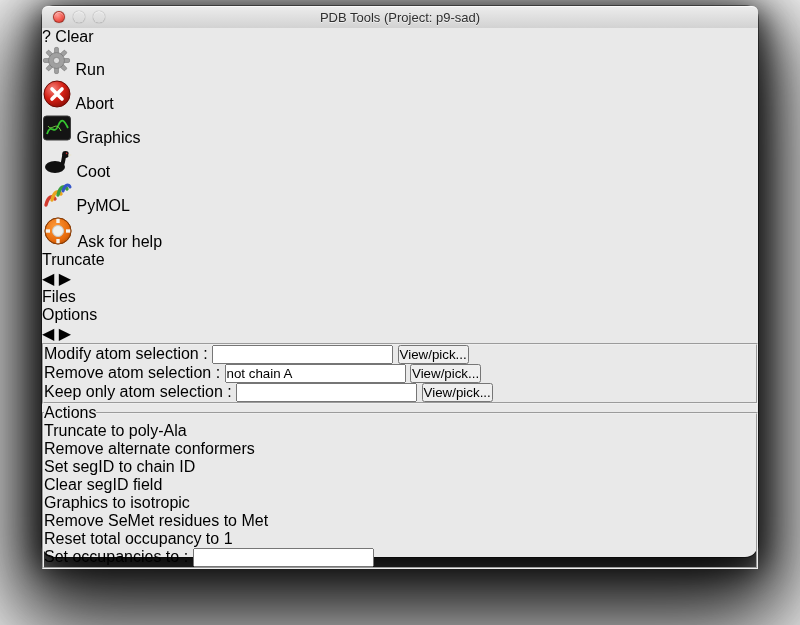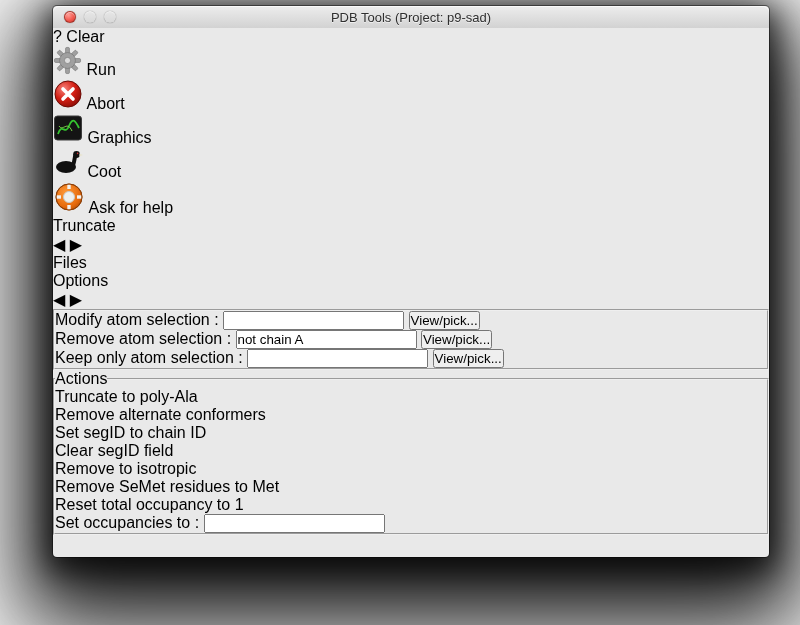--- a/index.html
+++ b/index.html
@@ -4,22 +4,22 @@
 <style>
   * { box-sizing: border-box; margin: 0; padding: 0; }
   html, body { width: 800px; height: 625px; }
   body {
     background: #fcfcfc;
     font-family: "Liberation Sans", "DejaVu Sans", sans-serif;
     position: relative;
     overflow: hidden;
   }
   .window {
-    position: absolute; left: 53px; top: 6px; width: 716px; height: 551px;
-    border-radius: 4px; background: #e9e9e9;
+    position: absolute; left: 42px; top: 6px; width: 716px; height: 551px;
+    border-radius: 13px; background: #e9e9e9;
     display: flex; flex-direction: column;
     box-shadow:
       0 30px 70px 18px rgba(0,0,0,0.82),
       0 8px 28px 6px rgba(0,0,0,0.65),
       0 60px 120px 40px rgba(0,0,0,0.45),
       0 0 0 1px rgba(50,50,50,0.55);
   }
   
   .titlebar {
     flex: 0 0 22px; border-radius: 6px 6px 0 0; position: relative;
@@ -173,20 +173,31 @@
           <ellipse cx="13" cy="20" rx="10" ry="6" fill="#101010"></ellipse>
           <path d="M20 18 C22 14 21 10 23 8" stroke="#101010" stroke-width="4" fill="none" stroke-linecap="round"></path>
           <circle cx="23.5" cy="7.5" r="3.4" fill="#101010"></circle>
           <path d="M26.4 6.4 L30 8 L26.4 9.6 Z" fill="#e8e4d0"></path>
           <circle cx="24.6" cy="6.4" r="0.8" fill="#cc3333"></circle>
         </svg>
       </span>
       <span class="tb-label">Coot</span>
     </div>
 
+    <div class="tb-item">
+      <span class="tb-icon">
+        <svg width="30" height="30" viewBox="0 0 30 30">
+          <path d="M4 24 C6 15 11 14 13 18" fill="none" stroke="#d23b2f" stroke-width="3.4" stroke-linecap="round"></path>
+          <path d="M10 19 C12 10 17 9 19 13" fill="none" stroke="#e9a31f" stroke-width="3.4" stroke-linecap="round"></path>
+          <path d="M16 14 C18 5 23 4 25 8" fill="none" stroke="#3b9e3b" stroke-width="3.4" stroke-linecap="round"></path>
+          <path d="M21 10 C23 3 27 3 28 6" fill="none" stroke="#3556c8" stroke-width="3" stroke-linecap="round"></path>
+        </svg>
+      </span>
+      <span class="tb-label">PyMOL</span>
+    </div>
 
     <div class="tb-item gap-c">
       <span class="tb-icon">
         <svg width="32" height="32" viewBox="0 0 32 32">
           <defs>
             <radialGradient id="gBu" cx="40%" cy="35%" r="75%">
               <stop offset="0%" stop-color="#ff9d3c"></stop>
               <stop offset="70%" stop-color="#e66a0c"></stop>
               <stop offset="100%" stop-color="#b54e05"></stop>
             </radialGradient>
@@ -263,21 +274,21 @@
           <span class="cb"></span>
           <span>Set segID to chain ID</span>
         </div>
 
         <div class="cb-item">
           <span class="cb"></span>
           <span>Clear segID field</span>
         </div>
         <div class="cb-item">
           <span class="cb"></span>
-          <span>Remove to isotropic</span>
+          <span>Graphics to isotropic</span>
         </div>
 
         <div class="cb-item">
           <span class="cb"></span>
           <span>Remove SeMet residues to Met</span>
         </div>
         <div class="cb-item">
           <span class="cb"></span>
           <span>Reset total occupancy to 1</span>
         </div>

